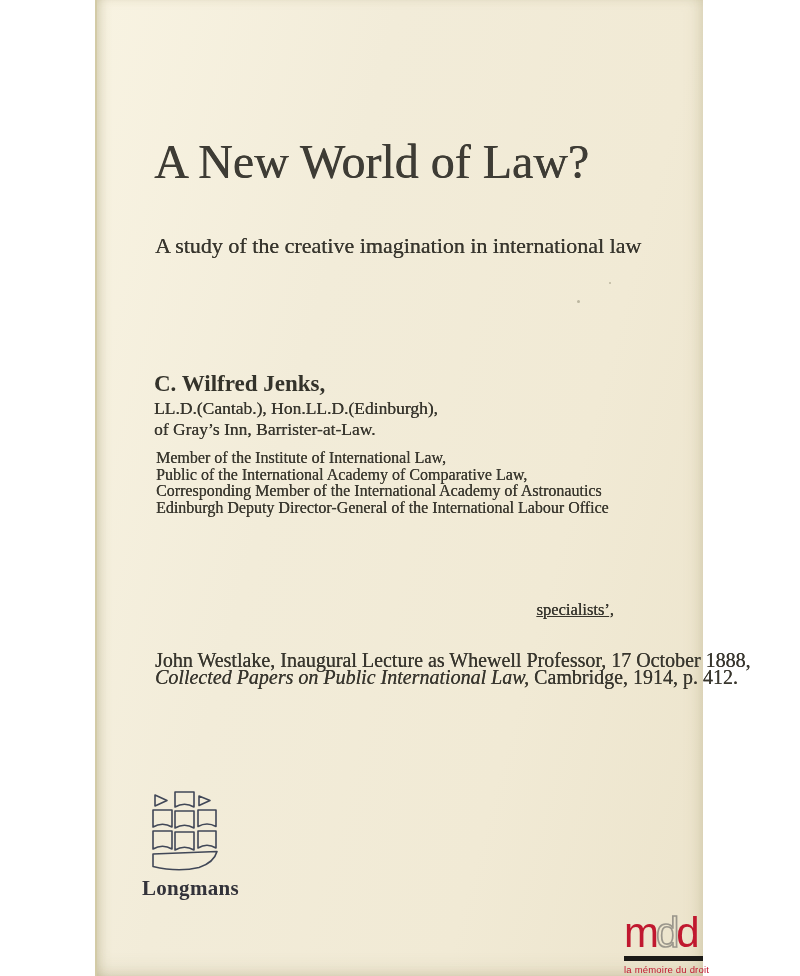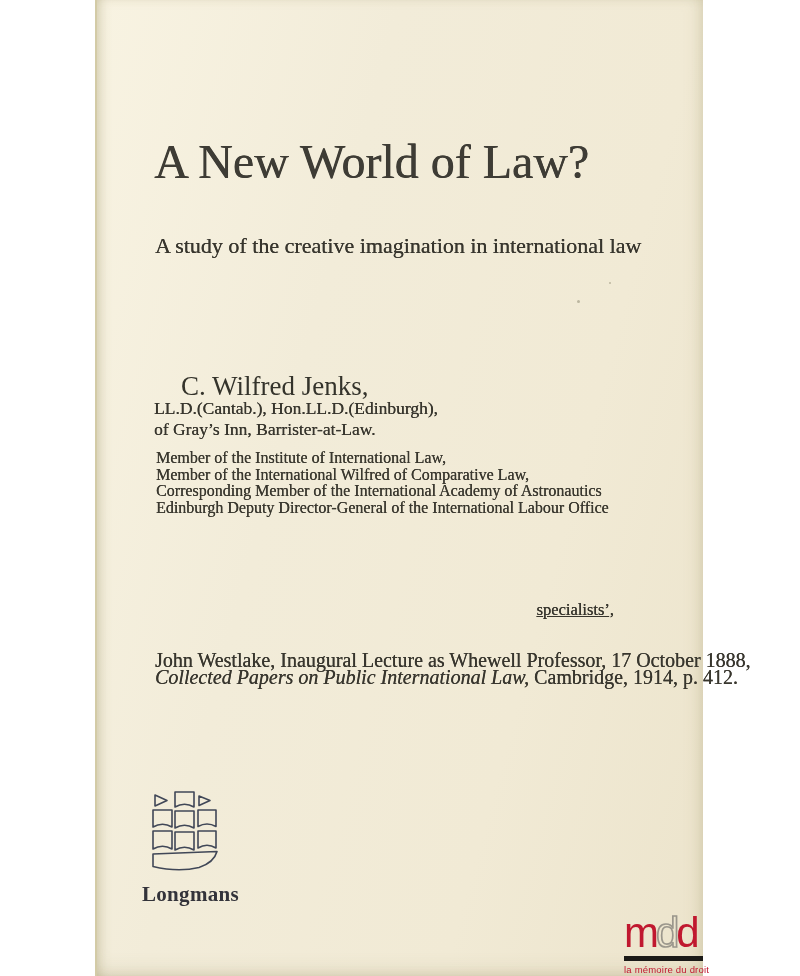--- a/index.html
+++ b/index.html
@@ -22,28 +22,28 @@
     color: #37352d;
   }
   .abs { position: absolute; }
 
   .title {
     font-size: 48px; line-height: 1.05; color: #3e3c35;
     text-shadow: 0.4px 0 0 currentColor;
     white-space: nowrap;
   }
   .subtitle { font-size: 22px; color: #38362e; white-space: nowrap; text-shadow: 0.2px 0 0 currentColor; }
-  .author-name { font-size: 27px; font-weight: normal; color: #34332b; white-space: nowrap; margin-left: 27px; }
+  .author-name { font-size: 23px; font-weight: bold; color: #34332b; white-space: nowrap; }
   .credentials { font-size: 17.5px; line-height: 21px; color: #38362e; white-space: nowrap; text-shadow: 0.15px 0 0 currentColor; }
   .memberships { font-size: 16px; line-height: 16.5px; color: #3a382f; white-space: nowrap; text-shadow: 0.15px 0 0 currentColor; }
   .epigraph { width: 459px; font-size: 16.5px; line-height: 22px; color: #37352d; text-shadow: 0.15px 0 0 currentColor; }
   .epigraph .q2 { text-align: right; text-decoration: underline; }
   .citation { font-size: 20px; line-height: 16.8px; color: #38362e; white-space: nowrap; text-shadow: 0.15px 0 0 currentColor; }
   .citation .it { font-style: italic; }
-  .publisher-name { font-size: 21px; font-weight: bold; color: #33333a; letter-spacing: 0.3px; white-space: nowrap; margin-top: 6px; }
+  .publisher-name { font-size: 21px; font-weight: bold; color: #33333a; letter-spacing: 0.3px; white-space: nowrap; }
 
   .ship { stroke: #404757; stroke-width: 1.6; fill: none; stroke-linejoin: round; }
 
   
   .mdd { position: absolute; left: 624px; top: 911px; width: 86px; }
   .mdd-letters {
     font-family: "Liberation Sans", "DejaVu Sans", sans-serif;
     font-weight: normal; font-size: 42px; line-height: 44px;
     letter-spacing: -3px; color: #c0182f; white-space: nowrap;
   }
@@ -73,21 +73,21 @@
 
     <div class="abs author-name" style="left:57px; top:371px;">C. Wilfred Jenks,</div>
 
     <div class="abs credentials" style="left:57px; top:398px;">
       <div>LL.D.(Cantab.), Hon.LL.D.(Edinburgh),</div>
       <div>of Gray’s Inn, Barrister-at-Law.</div>
     </div>
 
     <div class="abs memberships" style="left:59px; top:450px;">
       <div>Member of the Institute of International Law,</div>
-      <div>Member of the International Wilfred of Comparative Law,</div>
+      <div>Public of the International Academy of Comparative Law,</div>
       <div>Corresponding Member of the International Academy of Astronautics</div>
       <div>Edinburgh Deputy Director-General of the International Labour Office</div>
     </div>
 
     <div class="abs epigraph" style="left:58px; top:599px;">
       <div class="q2">specialists’,</div>
     </div>
 
     <div class="abs citation" style="left:58px; top:652px;">
       <div>John Westlake, Inaugural Lecture as Whewell Professor, 17 October 1888,</div>

